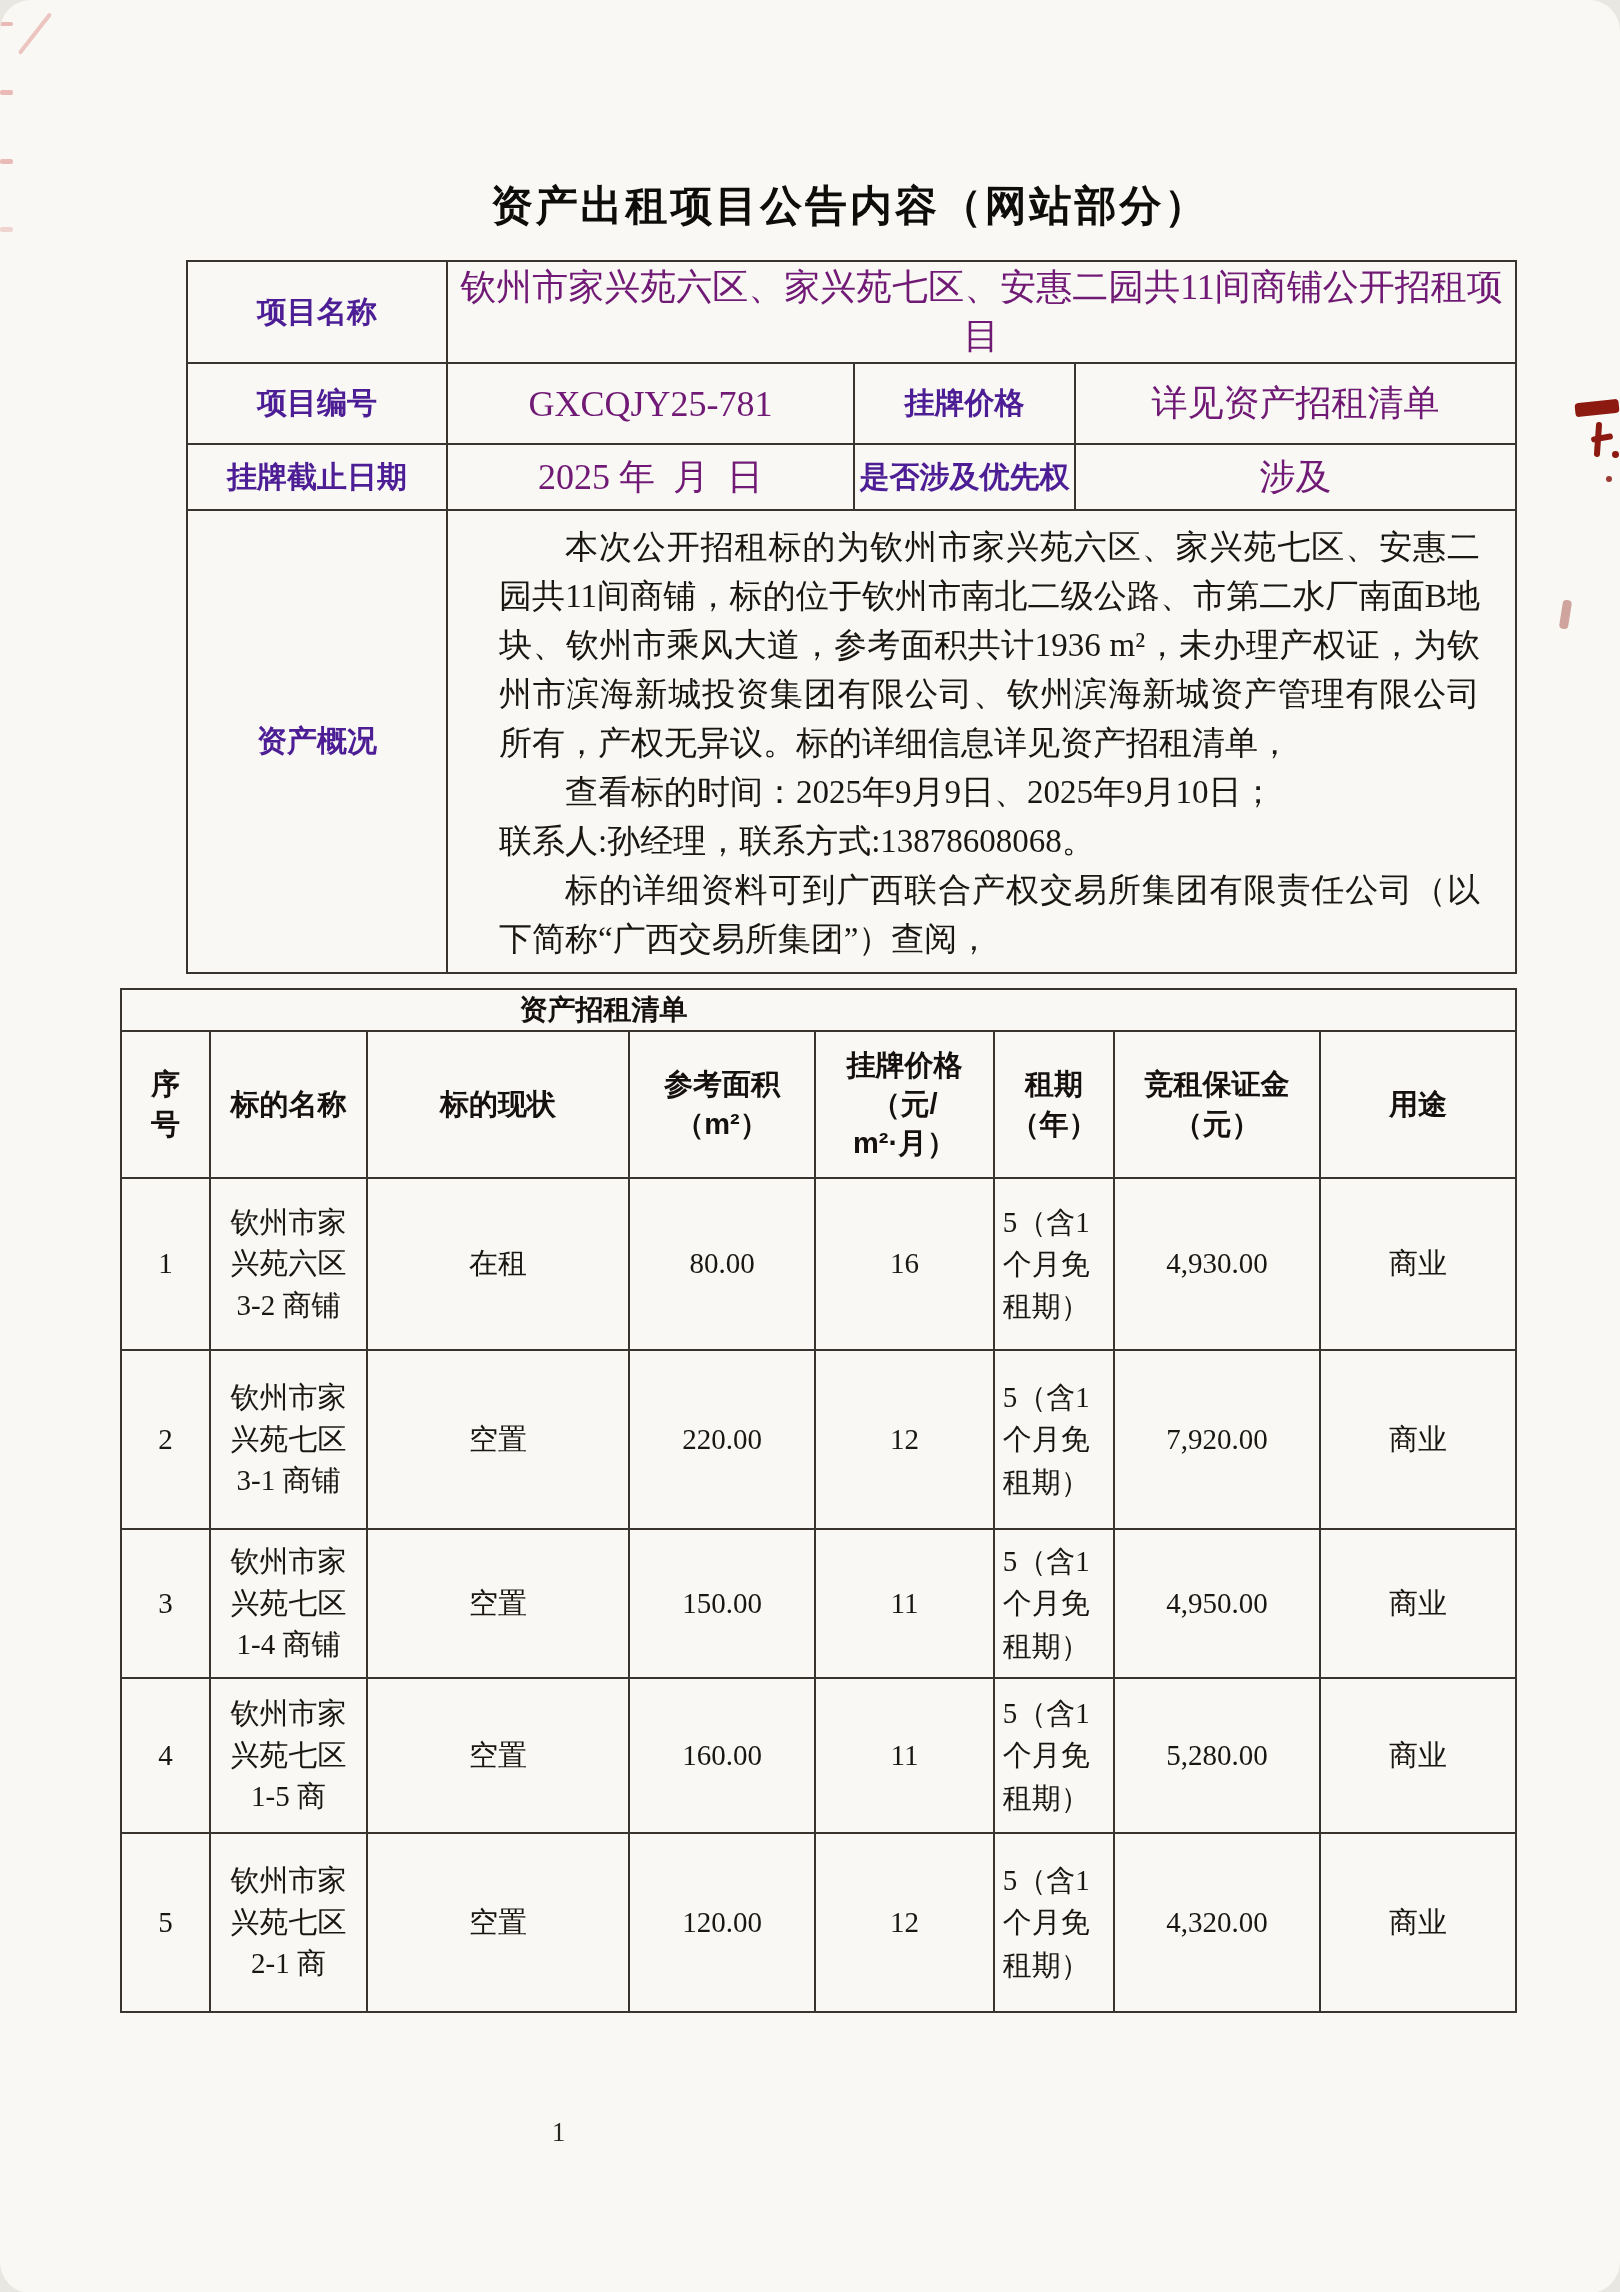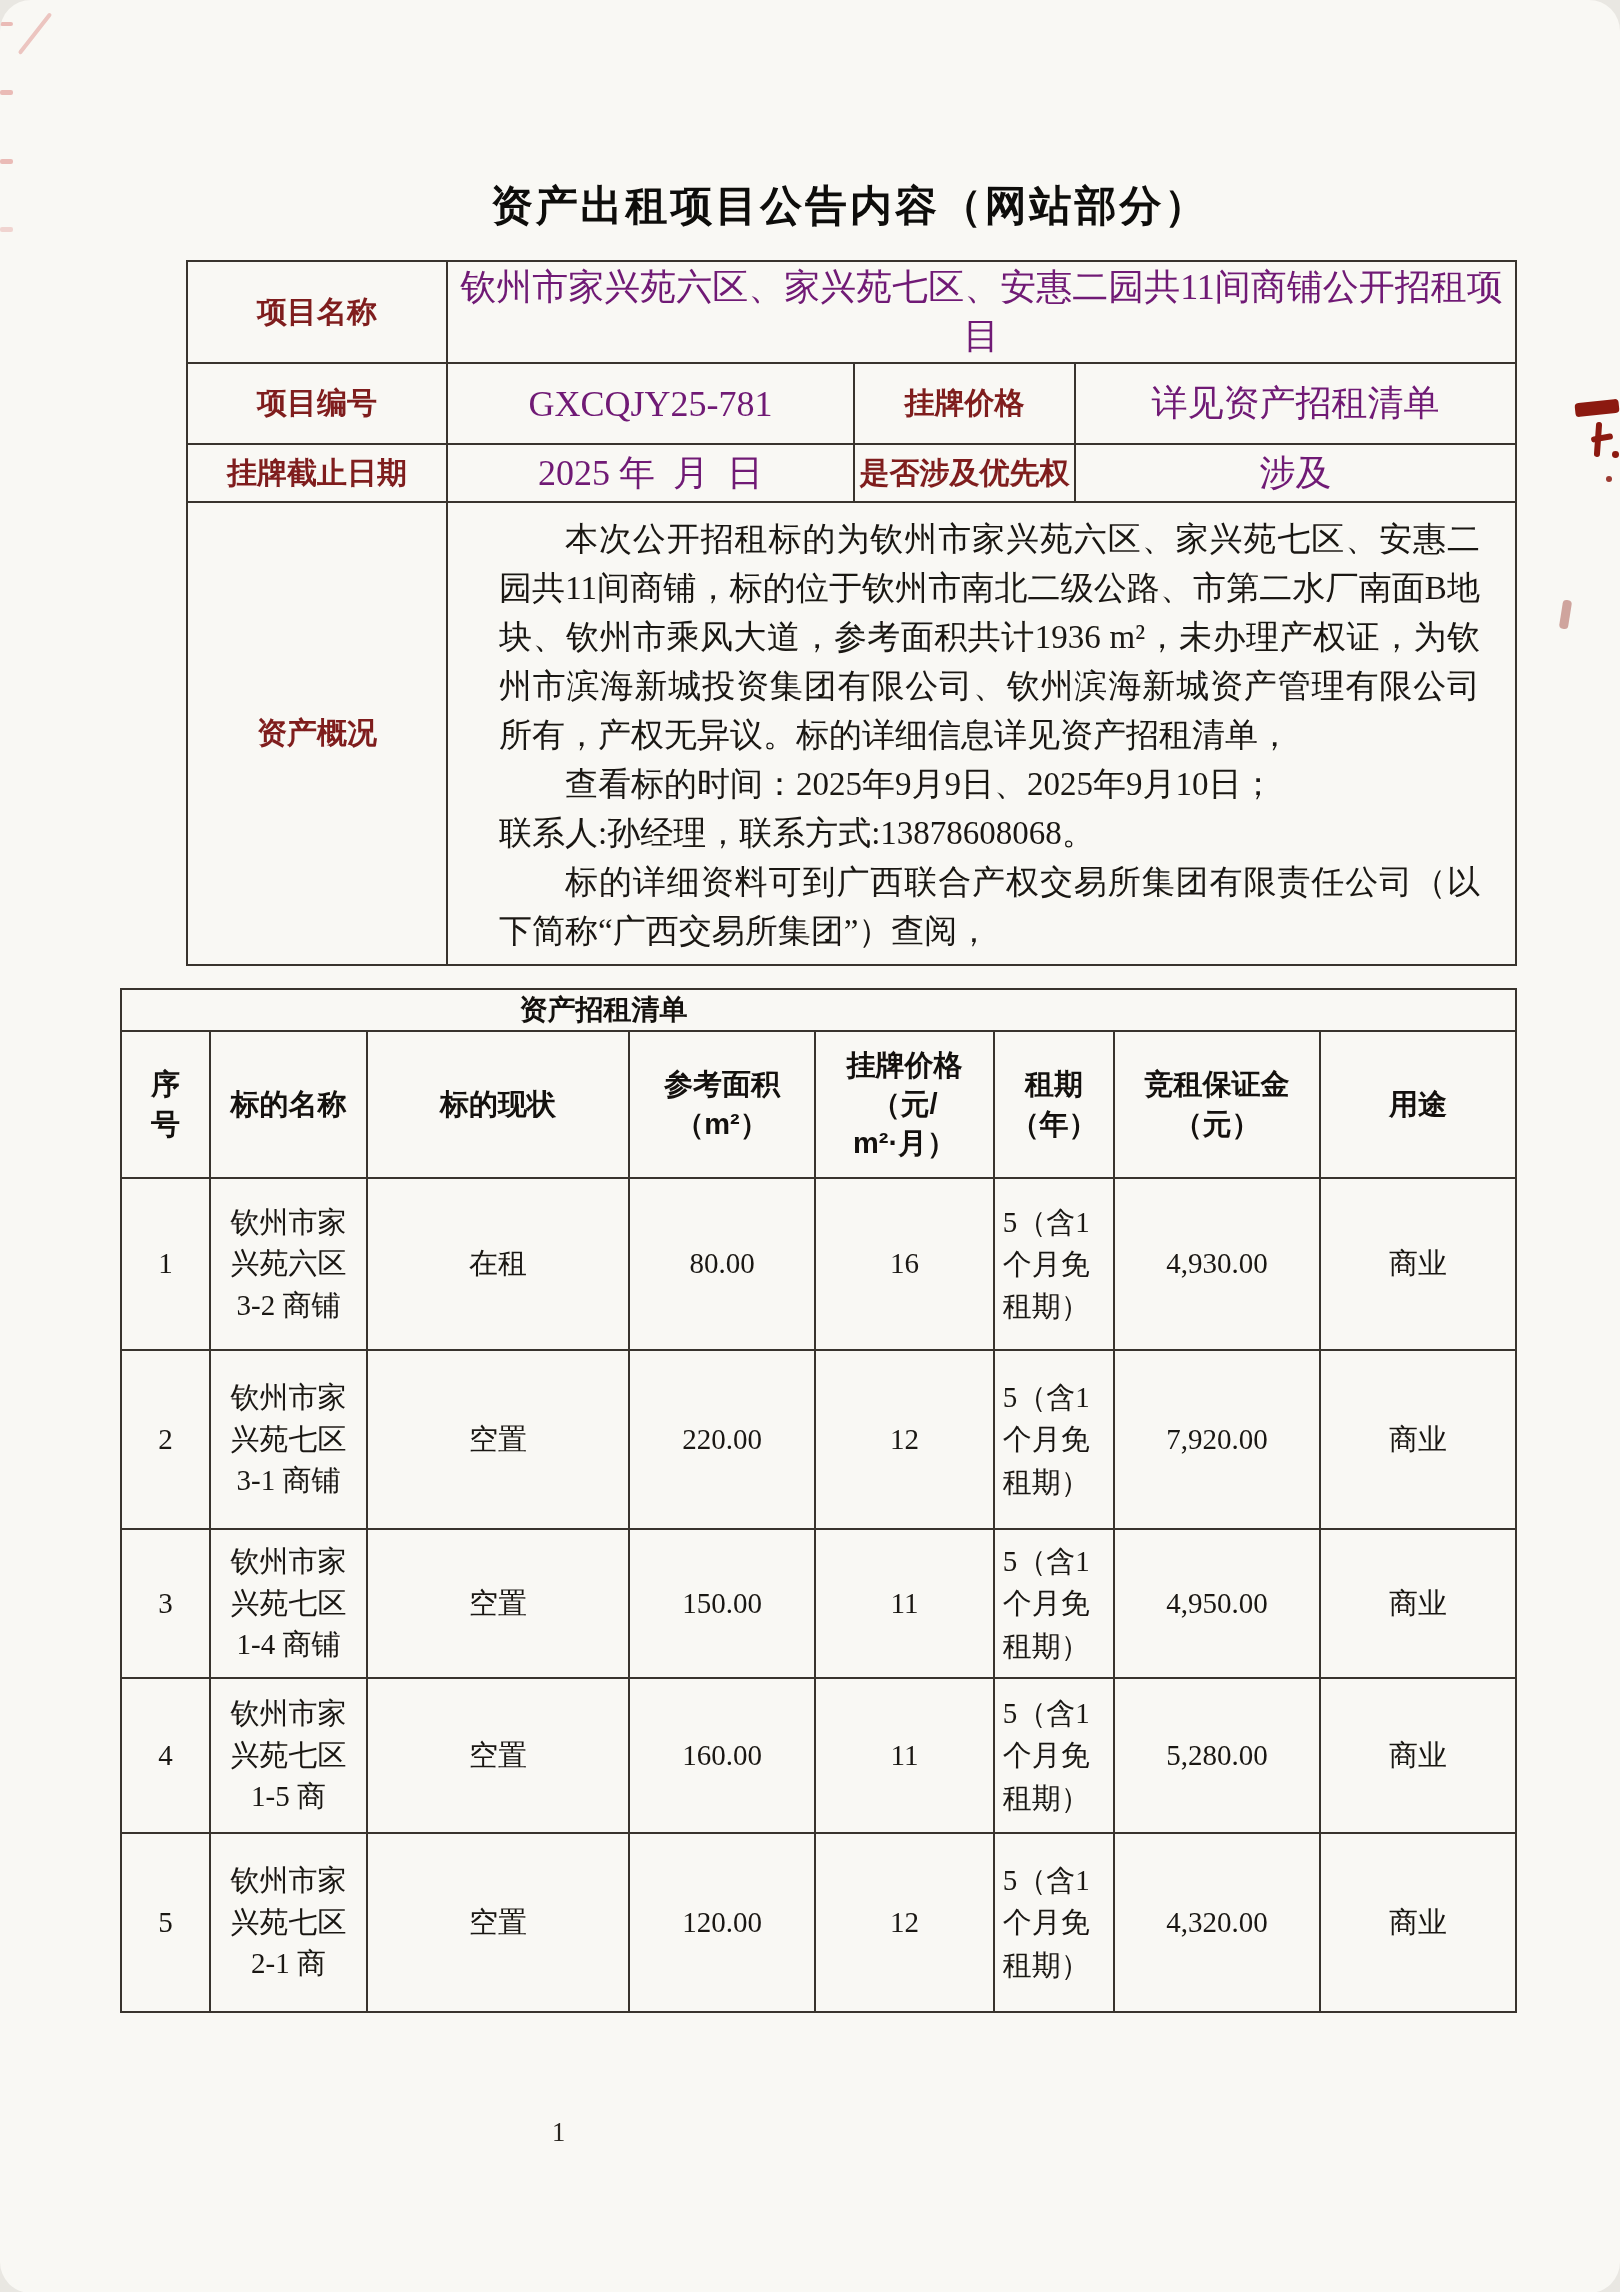--- a/index.html
+++ b/index.html
@@ -19,21 +19,21 @@
     font-family:"Liberation Sans",sans-serif;
     font-weight:700;font-size:42px;letter-spacing:2.9px;color:#0e0d0b;
   }
   
   table{border-collapse:collapse;table-layout:fixed;position:absolute;}
   td{border:2px solid #39342e;overflow:hidden;}
   .info-table{left:186px;top:260px;width:1328px;border:2.9px solid #2c2823;}
   .list-table{left:120px;top:988px;width:1395px;border:2.9px solid #2c2823;padding-left:22px;}
   .lbl{
     font-family:"Liberation Sans",sans-serif;font-weight:700;
-    font-size:30px;text-align:center;vertical-align:middle;color:#7f1d1d;
+    font-size:30px;text-align:center;vertical-align:middle;color:#4c1d95;
   }
   .val{
     font-family:"Liberation Serif",serif;
     font-size:36px;text-align:center;vertical-align:middle;color:#701a75;
   }
   .overview-cell{
     vertical-align:top;text-align:justify;
     padding:11.8px 35px 7.8px 51px;
     font-family:"Liberation Serif",serif;font-size:33px;line-height:49px;color:#1a1713;
   }
@@ -90,21 +90,21 @@
         <tr style="height:64px">
       <td class="lbl">项目名称</td>
       <td class="val" colspan="3">钦州市家兴苑六区、家兴苑七区、安惠二园共11间商铺公开招租项目</td>
     </tr>
     <tr style="height:81px">
       <td class="lbl">项目编号</td>
       <td class="val">GXCQJY25-781</td>
       <td class="lbl">挂牌价格</td>
       <td class="val">详见资产招租清单</td>
     </tr>
-    <tr style="height:58px">
+    <tr style="height:66px">
       <td class="lbl">挂牌截止日期</td>
       <td class="val">2025 年&nbsp;&nbsp;月&nbsp;&nbsp;日</td>
       <td class="lbl">是否涉及优先权</td>
       <td class="val">涉及</td>
     </tr>
     <tr style="height:458px">
       <td class="lbl">资产概况</td>
       <td class="overview-cell" colspan="3">
         <p class="indent">本次公开招租标的为钦州市家兴苑六区、家兴苑七区、安惠二园共11间商铺，标的位于钦州市南北二级公路、市第二水厂南面B地块、钦州市乘风大道，参考面积共计1936 m²，未办理产权证，为钦州市滨海新城投资集团有限公司、钦州滨海新城资产管理有限公司所有，产权无异议。标的详细信息详见资产招租清单，</p>
         <p class="indent">查看标的时间：2025年9月9日、2025年9月10日；</p>

